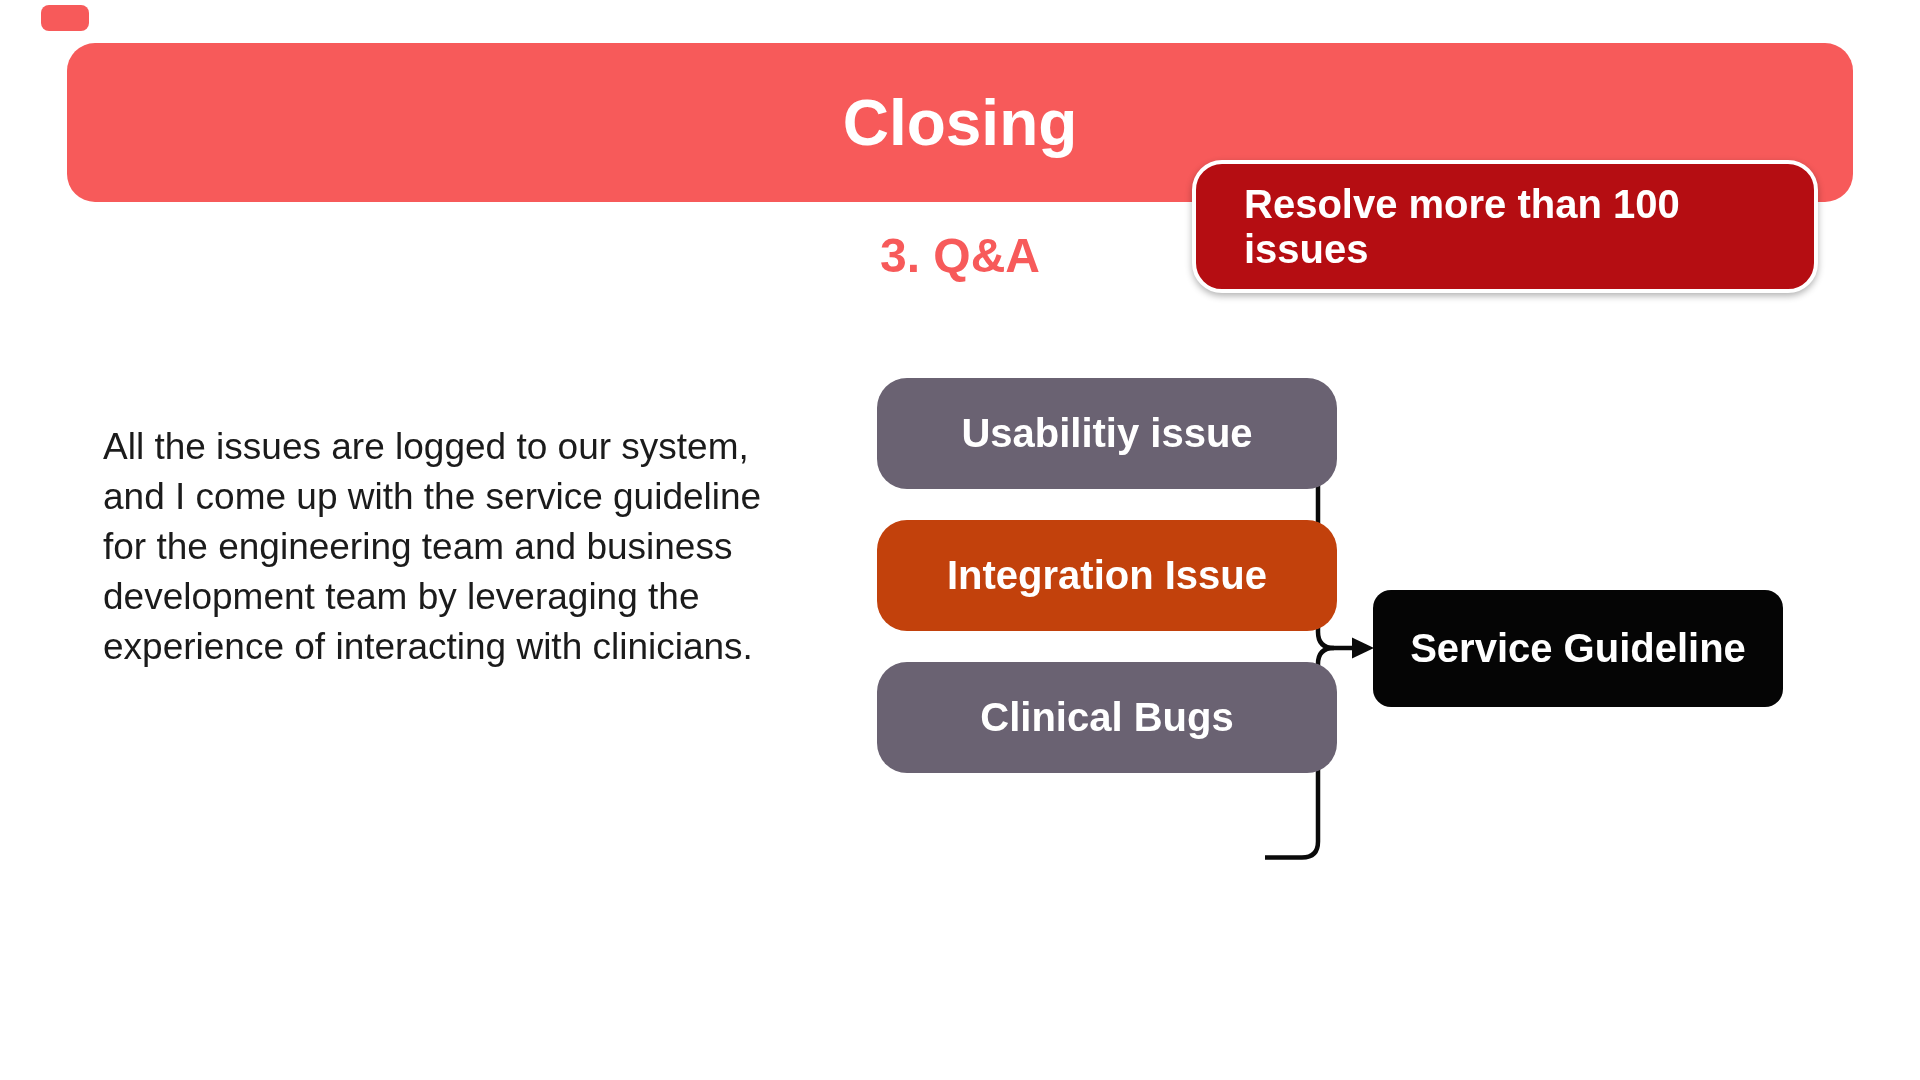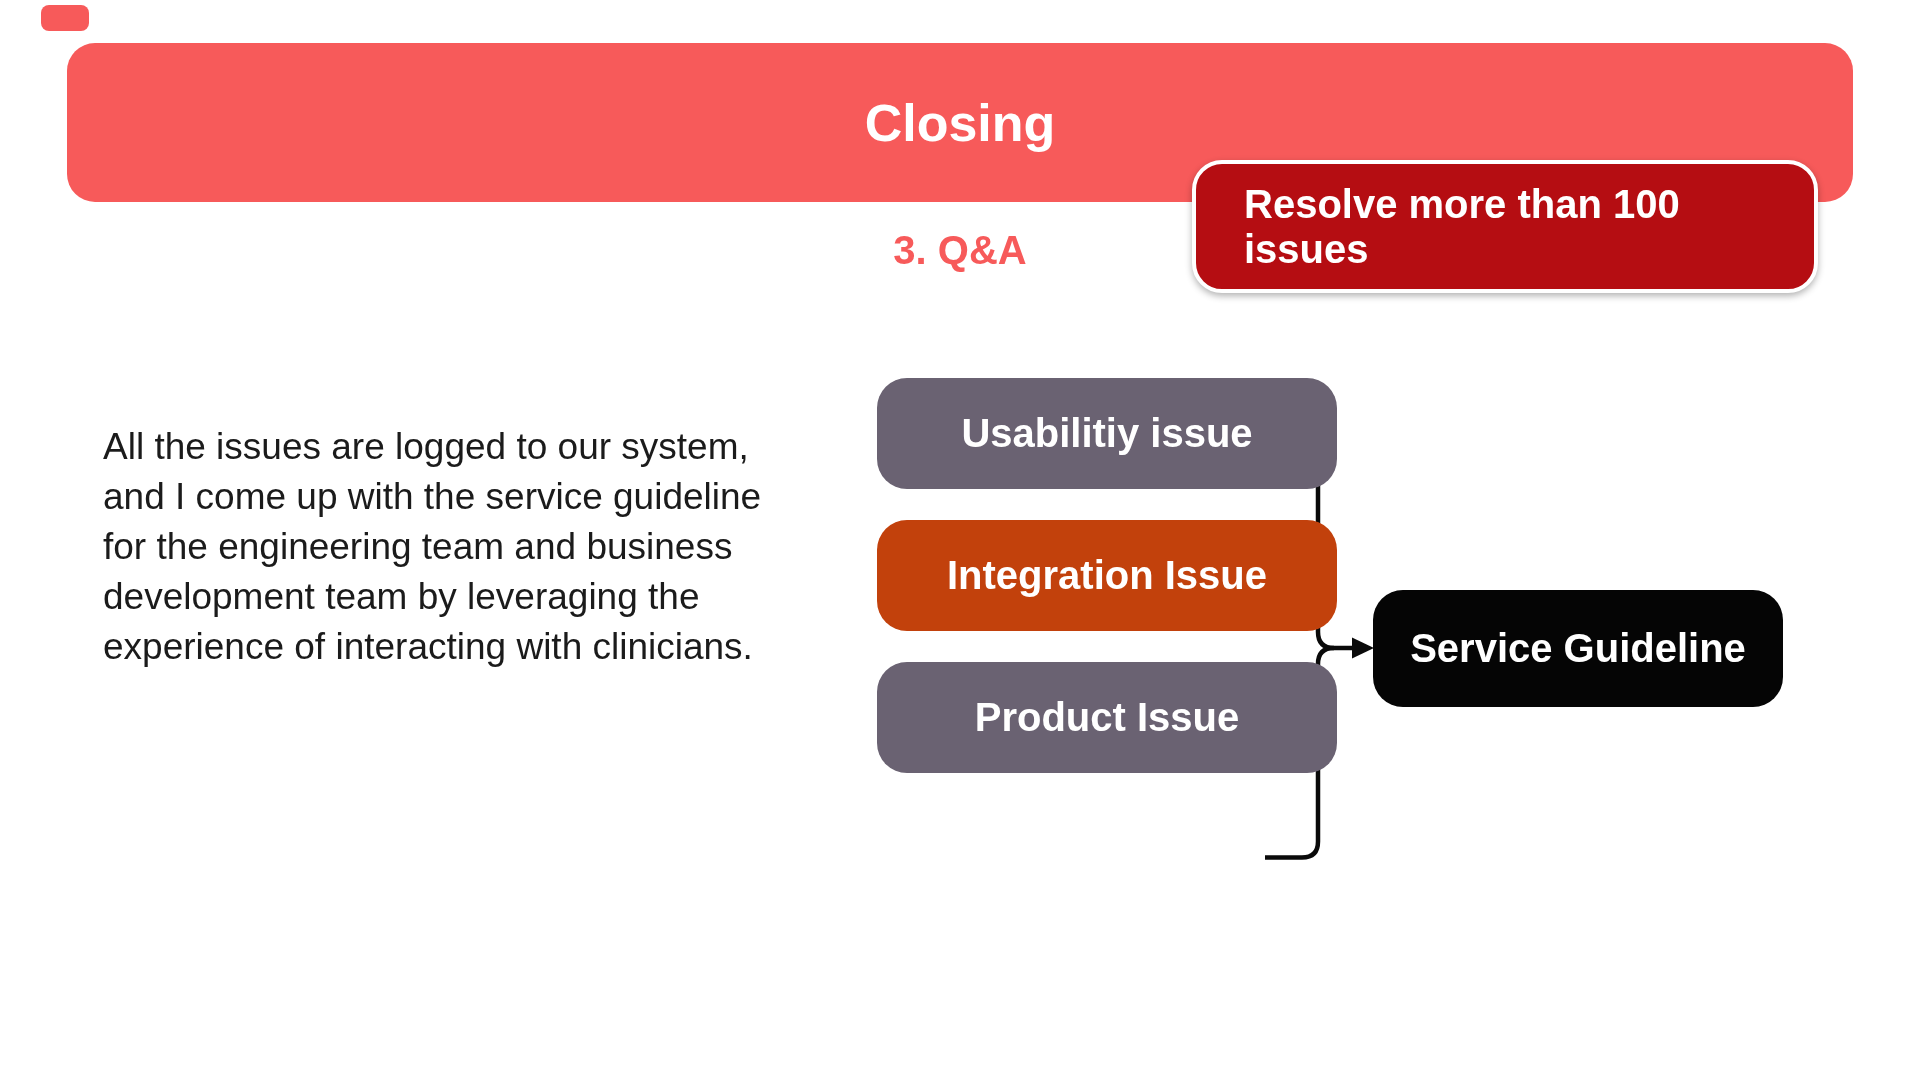--- a/index.html
+++ b/index.html
@@ -33,21 +33,21 @@
     width: 1786px;
     height: 159px;
     background: #F75A5A;
     border-radius: 28px;
     display: flex;
     align-items: center;
     justify-content: center;
   }
   .banner .title-text {
     color: #ffffff;
-    font-size: 52px;
+    font-size: 64px;
     font-weight: 700;
     letter-spacing: 0px;
   }
   .badge {
     position: absolute;
     left: 1192px;
     top: 160px;
     width: 626px;
     height: 133px;
     box-sizing: border-box;
@@ -66,21 +66,21 @@
     font-size: 40px;
     font-weight: 700;
   }
   .subtitle {
     position: absolute;
     left: 67px;
     top: 228px;
     width: 1786px;
     text-align: center;
     color: #F75A5A;
-    font-size: 40px;
+    font-size: 48px;
     font-weight: 700;
   }
   .body-text {
     position: absolute;
     left: 103px;
     top: 372px;
     width: 780px;
     color: #1b1b1b;
     font-size: 37px;
     line-height: 50px;
@@ -108,21 +108,21 @@
   .flow-box.src-1 { top: 520px; }
   .flow-box.src-2 { top: 662px; }
   .flow-box.src-3 { top: 802px; }
   .target-box {
     position: absolute;
     left: 1373px;
     top: 590px;
     width: 410px;
     height: 117px;
     background: #050505;
-    border-radius: 30px;
+    border-radius: 18px;
     display: flex;
     align-items: center;
     justify-content: center;
     color: #ffffff;
     font-size: 40px;
     font-weight: 700;
     z-index: 2;
   }
   .connector-svg {
     position: absolute;
@@ -172,20 +172,20 @@
     <polygon points="1374,648 1352,637.5 1352,658.5" fill="#0a0a0a"></polygon>
   </svg>
 
   <div class="flow-box box-dark src-0">
     <span>Usabilitiy issue</span>
   </div>
   <div class="flow-box box-light src-1">
     <span>Integration Issue</span>
   </div>
   <div class="flow-box box-dark src-2">
-    <span>Product Issue</span>
+    <span>Clinical Bugs</span>
   </div>
 
   <div class="target-box">
     <span>Service Guideline</span>
   </div>
 
 </div>
 
 </body></html>

